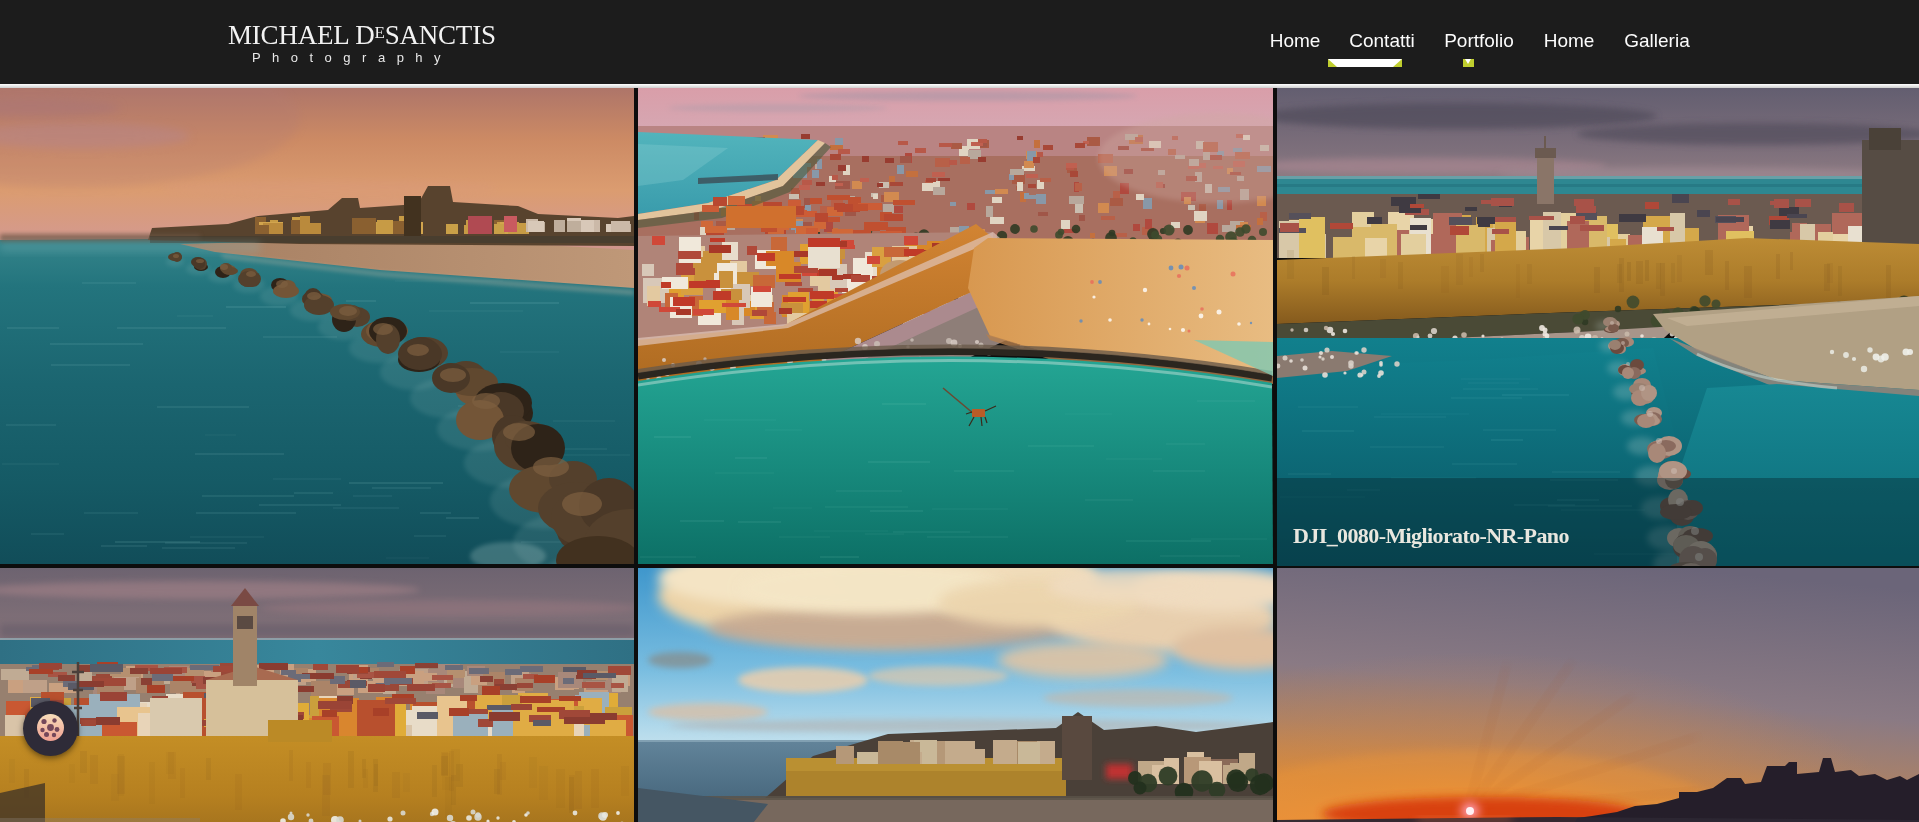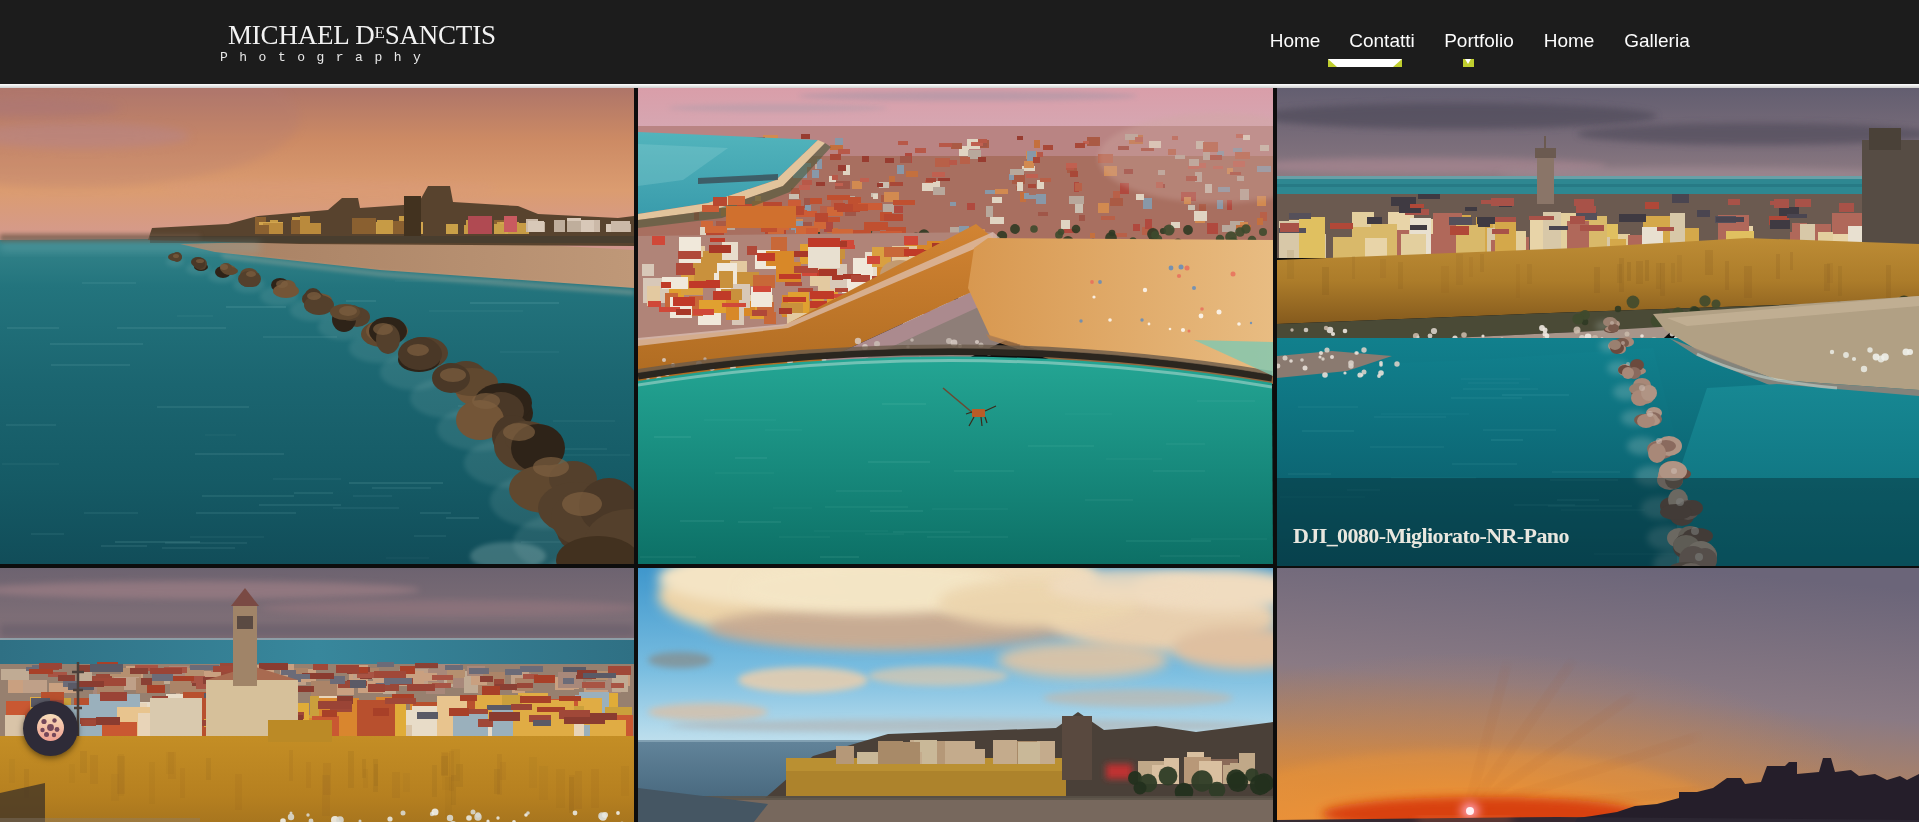--- a/index.html
+++ b/index.html
@@ -1,19 +1,19 @@
 <!DOCTYPE html>
 <html><head><meta charset="utf-8">
 <style>
 html,body{margin:0;padding:0;background:#0d0d0d;width:1919px;height:822px;overflow:hidden;position:relative;font-family:"Liberation Sans",sans-serif;}
 #header{position:absolute;left:0;top:0;width:1919px;height:84px;background:#1c1c1c;}
 #strip{position:absolute;left:0;top:84px;width:1919px;height:4px;background:linear-gradient(#ffffff,#cfcfcf);}
 #logo1{position:absolute;left:228px;top:20px;width:264px;text-align:left;font-family:"Liberation Serif",serif;font-size:27px;color:#f2f2f2;letter-spacing:-0.2px;white-space:nowrap;}
 #logo1 .sup{font-size:17px;vertical-align:6px;}
-#logo2{position:absolute;left:220px;top:50px;width:264px;font-family:Liberation Mono, monospace;font-size:13px;color:#e8e8e8;letter-spacing:11.5px;white-space:nowrap;}
+#logo2{position:absolute;left:220px;top:50px;width:264px;text-align:center;font-family:Liberation Sans, sans-serif;font-size:13px;color:#e8e8e8;letter-spacing:11.5px;white-space:nowrap;}
 .nav{position:absolute;top:30px;transform:translateX(-50%);font-size:19px;color:#fbfbfb;white-space:nowrap;margin-left:21px;}
 #galbar{position:absolute;left:1328px;top:59px;width:74px;height:8px;background:#ffffff;}
 #galbar:before{content:"";position:absolute;left:0;bottom:0;width:0;height:0;border-bottom:8px solid #bfce2e;border-right:9px solid transparent;}
 #galbar:after{content:"";position:absolute;right:0;bottom:0;width:0;height:0;border-bottom:8px solid #bfce2e;border-left:9px solid transparent;}
 #pfmark{position:absolute;left:1463px;top:59px;width:11px;height:8px;background:#bfce2e;}
 #pfmark:before{content:"";position:absolute;left:2px;top:0;border-left:3.5px solid transparent;border-right:3.5px solid transparent;border-top:5px solid #ffffff;}
 #cookie{position:absolute;left:23px;top:701px;width:55px;height:55px;border-radius:50%;background:#2e2b38;box-shadow:0 2px 6px rgba(0,0,0,0.5);}
 </style></head>
 <body>
 <svg style="position:absolute;left:0px;top:88px" width="634" height="476" viewBox="0 0 634 476">

